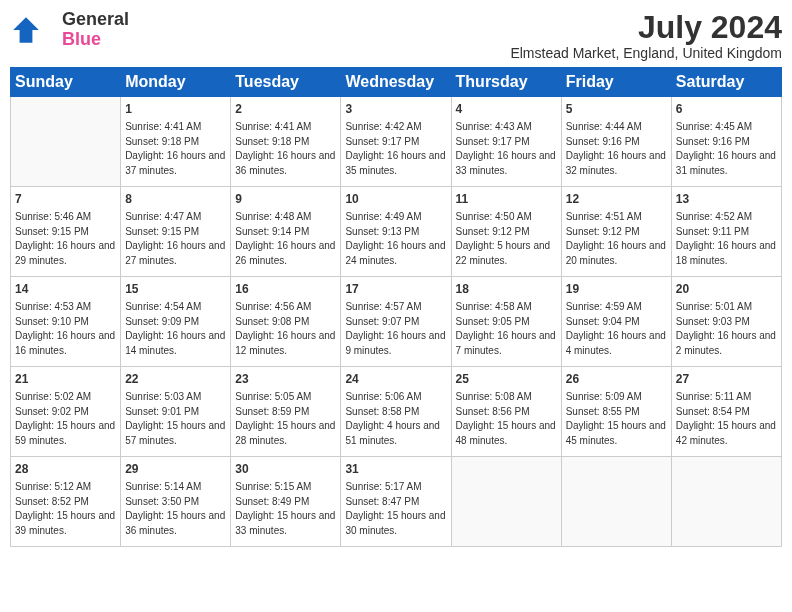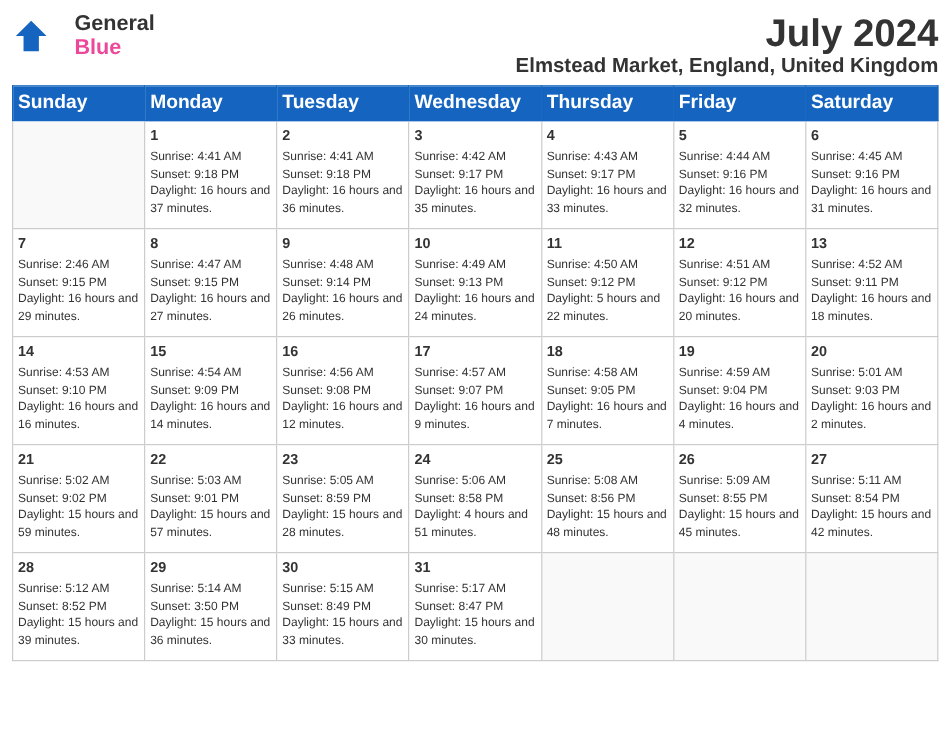--- a/index.html
+++ b/index.html
@@ -35,23 +35,23 @@
     .title-area {
       text-align: right;
     }
     .month-title {
       font-size: 32px;
       font-weight: bold;
       color: #333;
       line-height: 1.1;
     }
     .location-title {
-      font-size: 17px;
+      font-size: 14px;
       color: #333;
-      font-weight: bold;
+      font-weight: normal;
     }
     .calendar {
       width: 100%;
       border-collapse: collapse;
       font-size: 10.5px;
     }
     .calendar th {
       background: #1565c0;
       color: #fff;
       padding: 5px 4px;
@@ -150,21 +150,21 @@
         <td>
         <span class="day-number">6</span>
         <span class="day-info">Sunrise: 4:45 AM</span><br>
         <span class="day-info">Sunset: 9:16 PM</span><br>
         <span class="day-info">Daylight: 16 hours and 31 minutes.</span>
       </td>
       </tr>
       <tr>
         <td>
         <span class="day-number">7</span>
-        <span class="day-info">Sunrise: 2:46 AM</span><br>
+        <span class="day-info">Sunrise: 5:46 AM</span><br>
         <span class="day-info">Sunset: 9:15 PM</span><br>
         <span class="day-info">Daylight: 16 hours and 29 minutes.</span>
       </td>
         <td>
         <span class="day-number">8</span>
         <span class="day-info">Sunrise: 4:47 AM</span><br>
         <span class="day-info">Sunset: 9:15 PM</span><br>
         <span class="day-info">Daylight: 16 hours and 27 minutes.</span>
       </td>
         <td>

